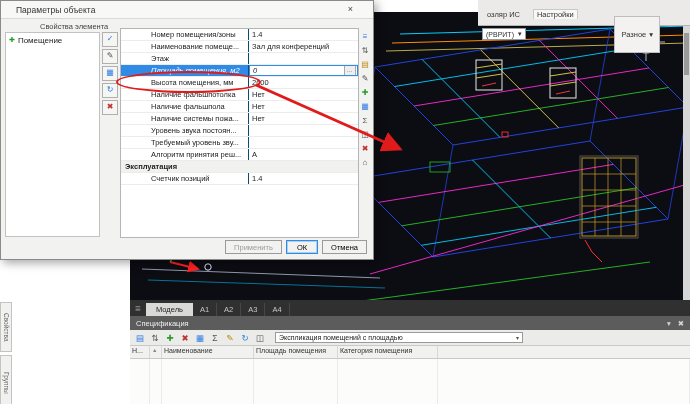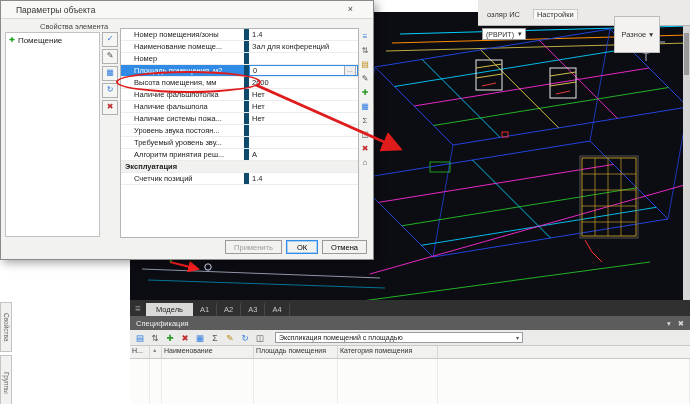--- a/index.html
+++ b/index.html
@@ -37,26 +37,26 @@
   .tree-item{display:flex;align-items:flex-start;gap:3px;padding:3px 3px;font-size:8px;}
   .tree-plus{color:#1fa01f;font-size:7px;}
   .mini-tools{position:absolute;left:101px;top:31px;display:flex;flex-direction:column;gap:2px;}
   .mini-btn{width:14px;height:13px;border:1px solid #b0b0b0;background:#f5f5f3;text-align:center;
             line-height:12px;font-size:8px;}
 
   
   .grid{position:absolute;left:119px;top:27px;width:237px;height:208px;background:#fff;
         border:1px solid #b5b5b5;font-size:7.5px;overflow:hidden;}
   .prow{display:flex;height:12px;line-height:11px;border-bottom:1px solid #ececec;box-sizing:border-box;}
-  .prow .n{width:128px;padding-left:13px;border-right:5px solid #0c4a6e;white-space:nowrap;
+  .prow .n{width:128px;padding-left:30px;border-right:1px solid #0c4a6e;white-space:nowrap;
            overflow:hidden;box-sizing:border-box;}
   .prow .v{flex:1;padding-left:3px;white-space:nowrap;overflow:hidden;}
   .prow.sec{background:#f1f1ef;font-weight:bold;}
   .prow.sec .n{padding-left:4px;border-right:none;}
-  .prow.sel{background:#2f8be6;}
+  .prow.sel{background:#2f8be6;font-style:italic;}
   .prow.sel .n{color:#fff;}
   .prow.sel .v{background:#fff;border:1px solid #2f8be6;display:flex;align-items:center;
                justify-content:space-between;padding:0 1px 0 3px;box-sizing:border-box;}
   .more{width:10px;height:9px;border:1px solid #a8a8a8;background:#eee;font-size:6px;
         line-height:8px;text-align:center;color:#333;}
 
   .right-tools{position:absolute;left:358px;top:30px;display:flex;flex-direction:column;gap:3px;}
   .rt-icon{width:12px;height:11px;text-align:center;line-height:11px;font-size:8px;}
 
   .dlg-buttons{position:absolute;left:0;top:239px;width:366px;display:flex;justify-content:flex-end;
@@ -242,21 +242,21 @@
     <div class="grid">
       <div class="prow">
         <span class="n">Номер помещения/зоны</span>
         <span class="v">1.4</span>
       </div>
       <div class="prow">
         <span class="n">Наименование помеще...</span>
         <span class="v">Зал для конференций</span>
       </div>
       <div class="prow">
-        <span class="n">Номер</span>
+        <span class="n">Этаж</span>
         <span class="v"></span>
       </div>
       <div class="prow sel">
         <span class="n">Площадь помещения, м2</span>
         <span class="v">
           <span>0</span>
           <span class="more">…</span>
         </span>
       </div>
       <div class="prow">

